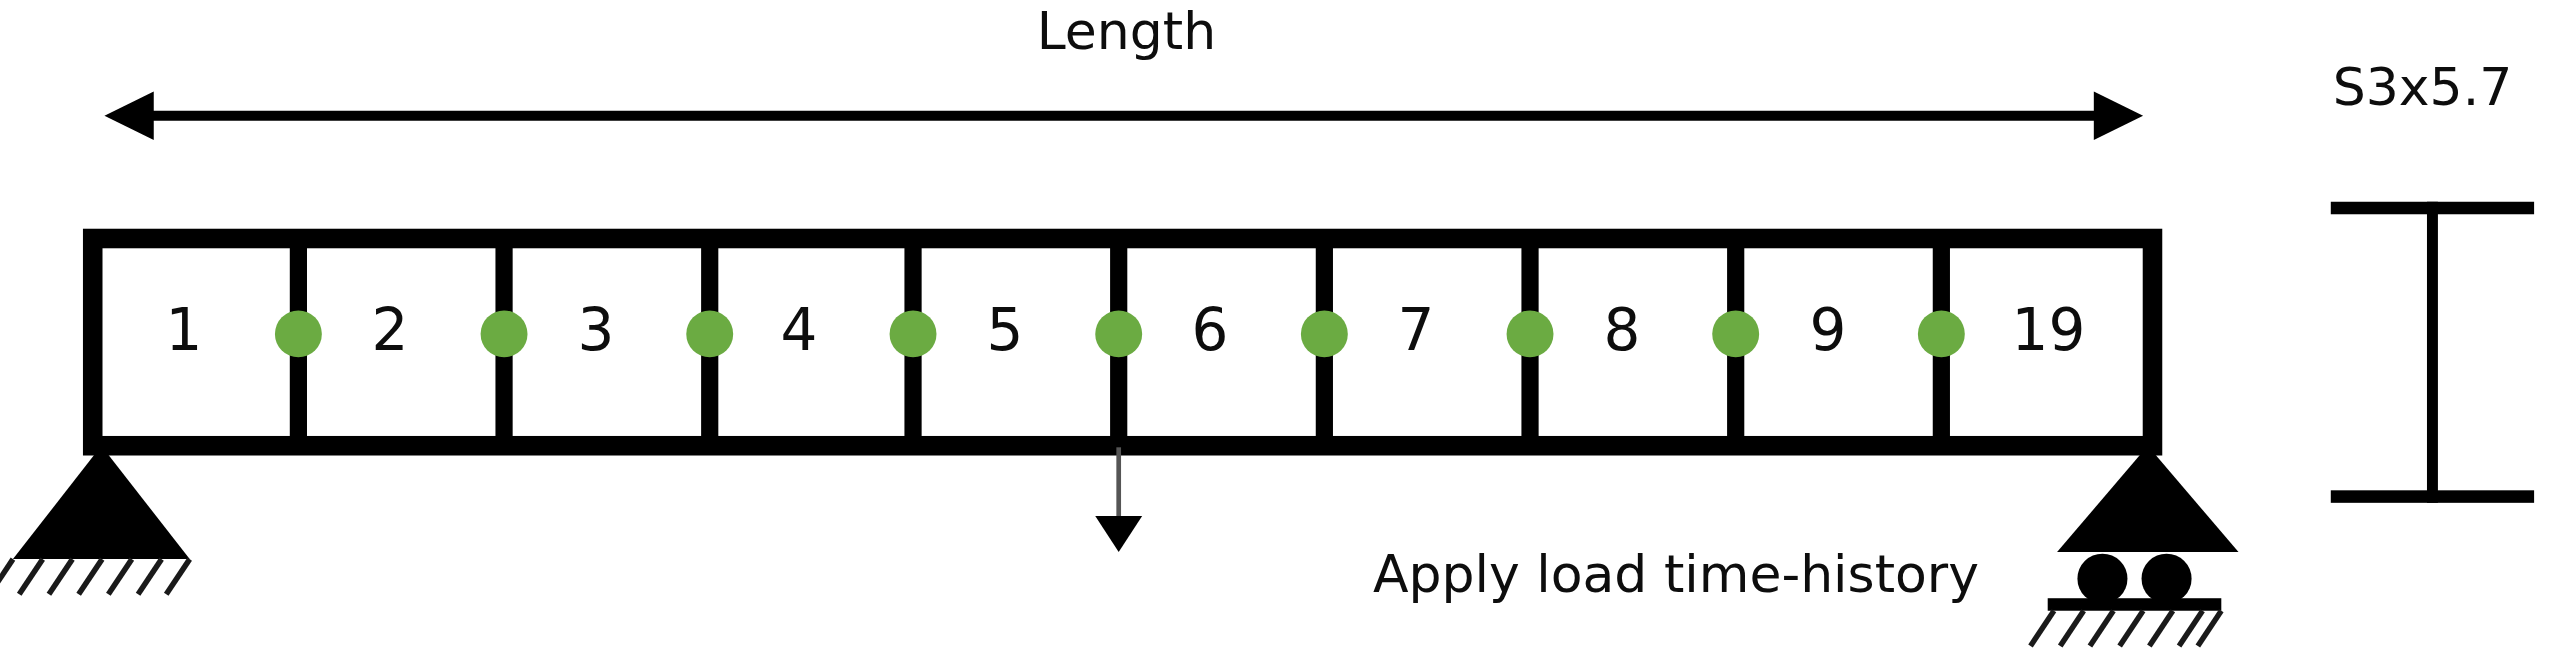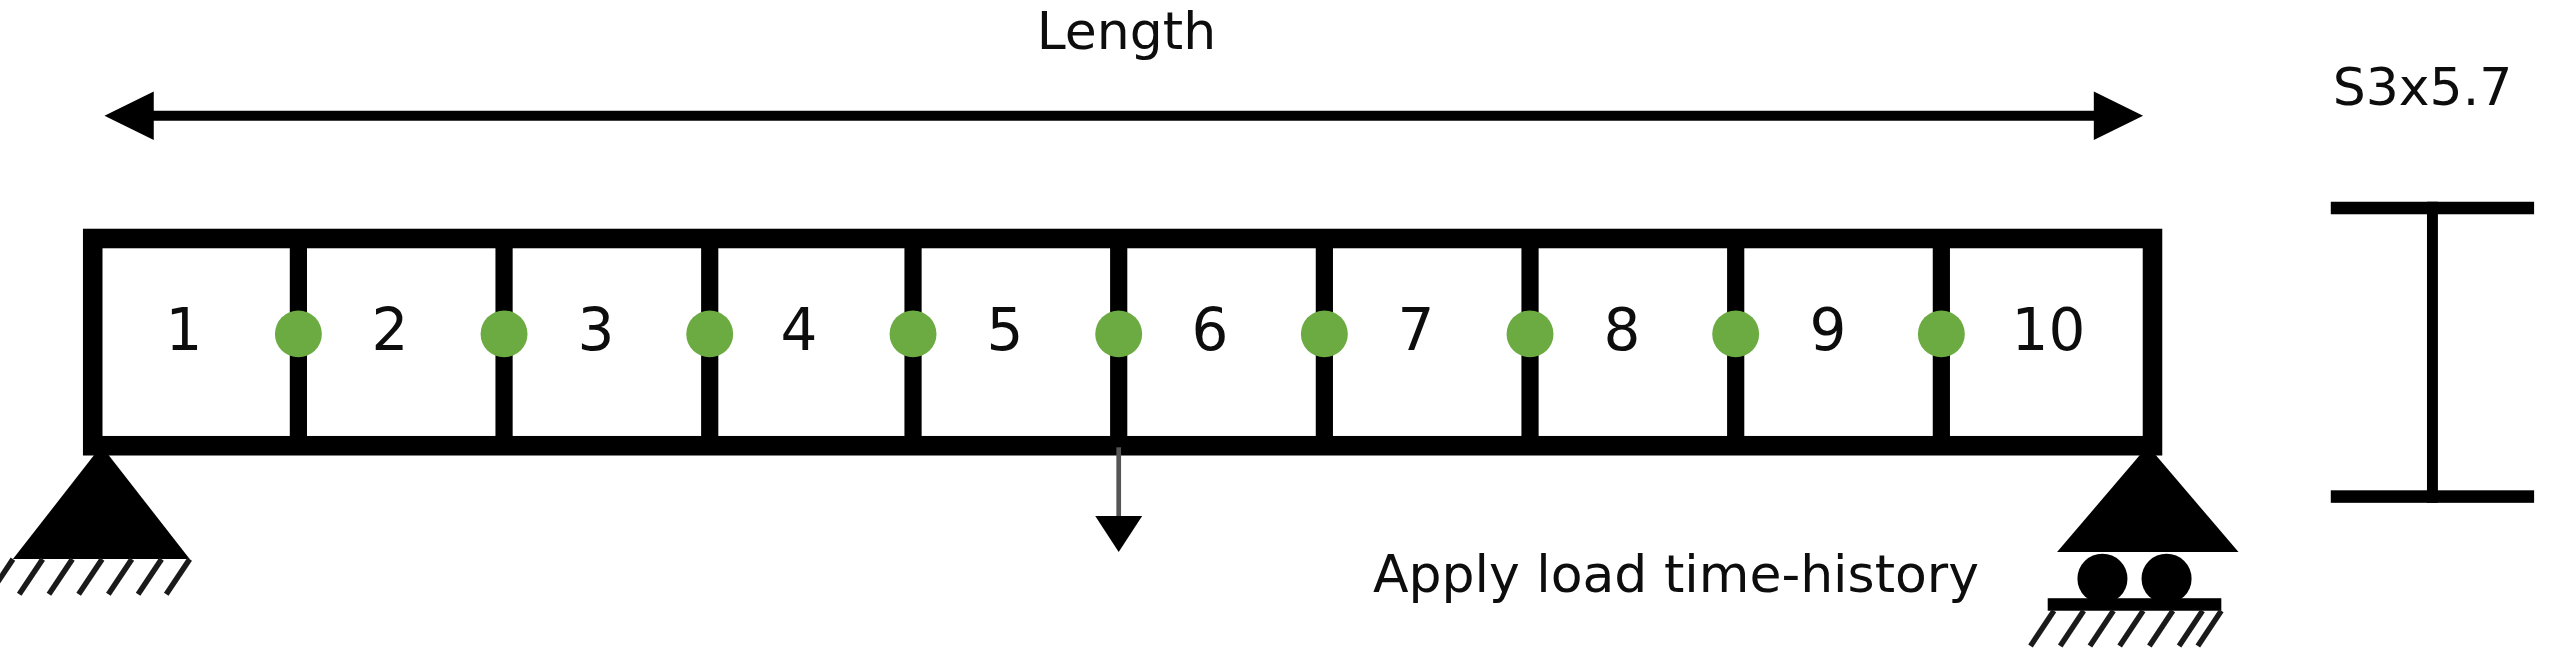--- a/index.html
+++ b/index.html
@@ -128,16 +128,16 @@
 
   <div class="seg-num" style="left:129px;top:301px;width:110px;">1</div>
   <div class="seg-num" style="left:335px;top:301px;width:110px;">2</div>
   <div class="seg-num" style="left:541px;top:301px;width:110px;">3</div>
   <div class="seg-num" style="left:744px;top:301px;width:110px;">4</div>
   <div class="seg-num" style="left:950px;top:301px;width:110px;">5</div>
   <div class="seg-num" style="left:1155px;top:301px;width:110px;">6</div>
   <div class="seg-num" style="left:1361px;top:301px;width:110px;">7</div>
   <div class="seg-num" style="left:1567px;top:301px;width:110px;">8</div>
   <div class="seg-num" style="left:1773px;top:301px;width:110px;">9</div>
-  <div class="seg-num" style="left:1978px;top:301px;width:141px;">10</div>
+  <div class="seg-num" style="left:1978px;top:301px;width:141px;">19</div>
 
 </div>
 
 
 </body></html>

